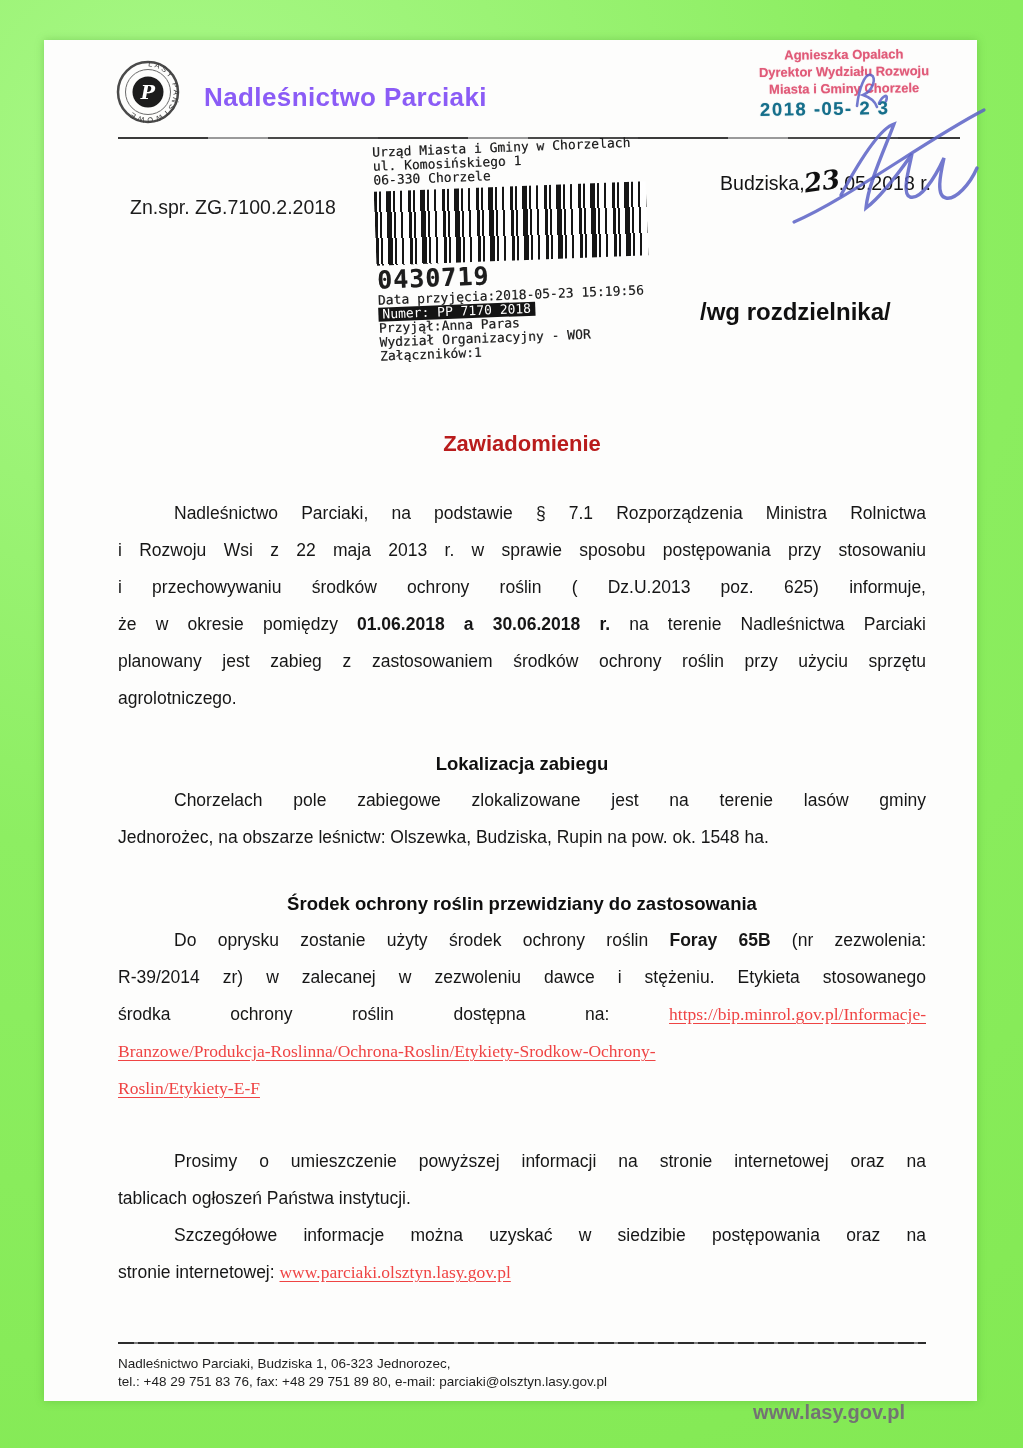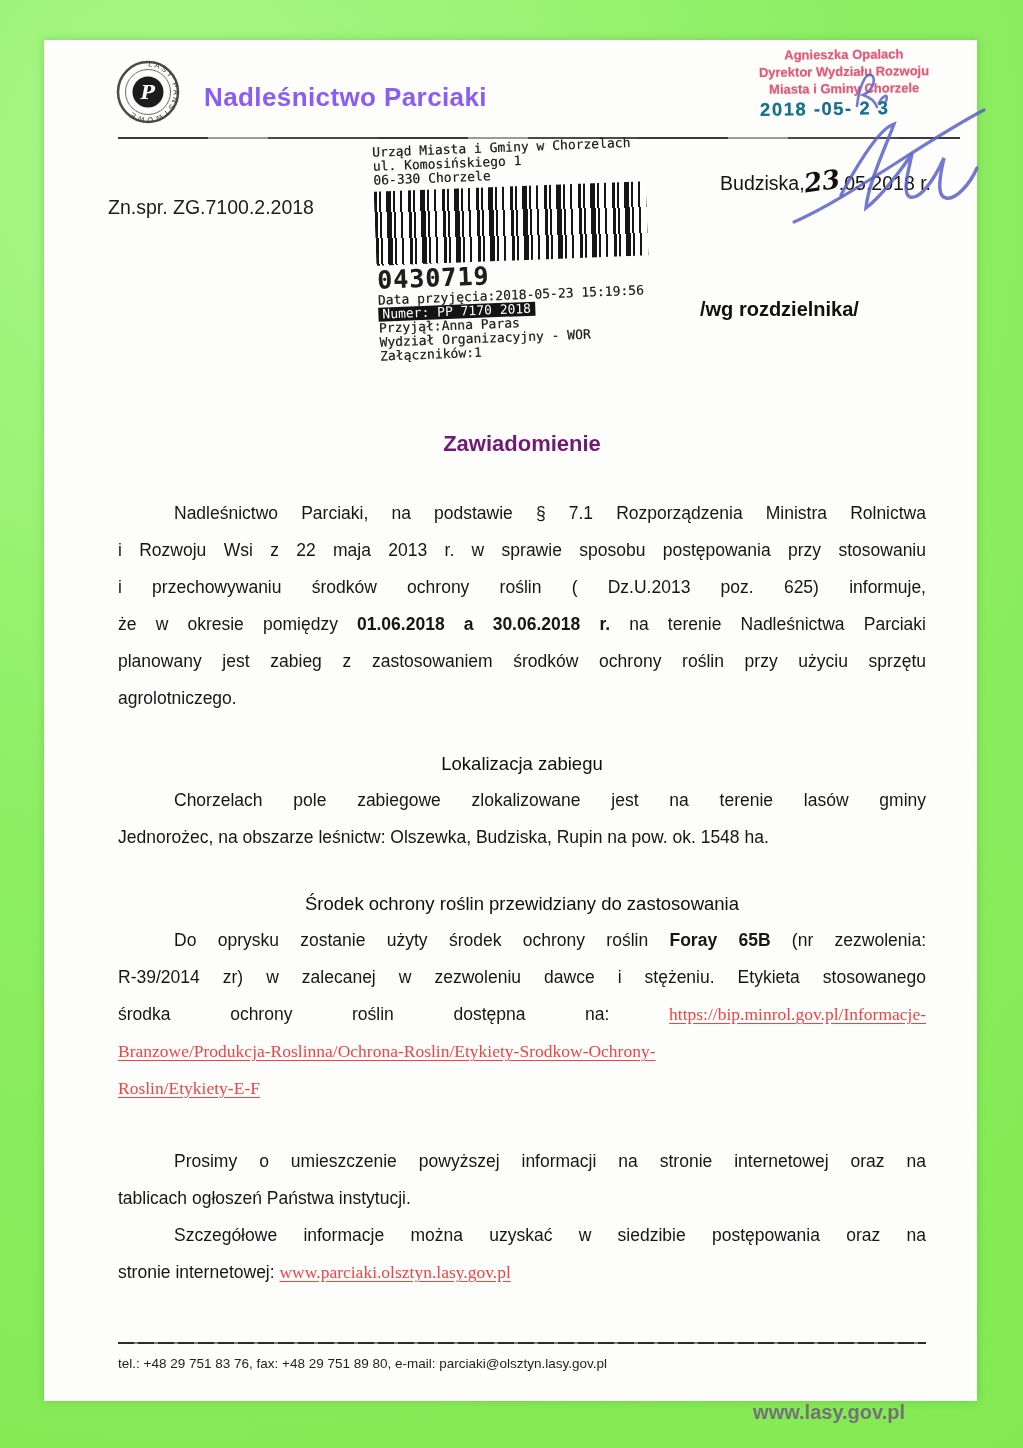--- a/index.html
+++ b/index.html
@@ -10,51 +10,51 @@
   }
   .page{
     position:absolute;left:44px;top:40px;width:933px;height:1361px;
     background:#fdfdfc;box-shadow:0 0 8px rgba(70,150,40,.35);
   }
   
   .logo{position:absolute;left:72px;top:20px;width:64px;height:64px;}
   .org-name{position:absolute;left:160px;top:42px;font-size:26px;font-weight:bold;color:#8b5cf6;letter-spacing:.4px;}
   .header-rule{position:absolute;left:74px;top:97px;width:842px;height:2px;
     background:repeating-linear-gradient(90deg,#3a3a3a 0 90px,#9a9a9a 90px 150px,#4a4a4a 150px 260px);}
-  .case-no{position:absolute;left:64px;top:156px;font-size:19.5px;color:#1c1c1c;}
+  .case-no{position:absolute;left:86px;top:156px;font-size:19.5px;color:#1c1c1c;}
   .dateline{position:absolute;right:46px;top:126px;font-size:19.5px;color:#141414;white-space:nowrap;}
   .hand-day{display:inline-block;font-family:"DejaVu Serif",serif;font-style:italic;font-weight:bold;
     font-size:26px;transform:rotate(-8deg);margin:0 -1px;color:#101010;}
-  .distribution{position:absolute;left:656px;top:258px;font-size:20px;font-weight:bold;color:#101010;}
+  .distribution{position:absolute;left:656px;top:258px;font-size:24px;font-weight:bold;color:#101010;}
   
   .approval{position:absolute;left:698px;top:6px;width:204px;text-align:center;
     font-size:13px;line-height:17px;font-weight:600;color:#e05a78;
     text-shadow:0 0 1px rgba(224,90,120,.55);transform:rotate(-.6deg);}
   .date-stamp{position:absolute;left:716px;top:58px;font-size:18.5px;font-weight:bold;
     color:#166f8b;letter-spacing:1.5px;transform:rotate(-.8deg);text-shadow:0 0 1px rgba(22,111,139,.5);white-space:nowrap;}
   .ru-scribble{position:absolute;left:804px;top:26px;}
   .signature{position:absolute;left:742px;top:58px;z-index:5;}
   
   .intake{position:absolute;left:332px;top:99px;width:350px;transform:rotate(-2.2deg);
     font-family:"DejaVu Sans Mono",monospace;font-size:13px;line-height:14px;color:#1d1d1d;
     text-shadow:.4px 0 0 rgba(25,25,25,.5);}
   .intake .bc{width:272px;height:74px;margin:4px 0 2px 0;
     background:repeating-linear-gradient(90deg,#161616 0 3px,#fff 3px 5px,#161616 5px 7px,#fff 7px 12px,#161616 12px 17px,#fff 17px 19px,#161616 19px 21px,#fff 21px 26px,#161616 26px 28px,#fff 28px 34px);}
   .intake .bc-no{font-size:25px;font-weight:bold;line-height:26px;letter-spacing:1px;}
   .intake .inv{display:inline-block;background:#141414;color:#fff;padding:0 4px;}
   
   .doc{position:absolute;left:74px;top:385px;width:808px;color:#161616;font-size:17.5px;}
-  .doc-title{font-size:22px;font-weight:bold;text-align:center;line-height:37px;color:#701a75;}
+  .doc-title{font-size:22px;font-weight:bold;text-align:center;line-height:37px;color:#b91c1c;}
   .ln{line-height:37px;}
   .j{text-align:justify;text-align-last:justify;}
   .lleft{text-align:center;text-align-last:left;}
   .ind{text-indent:56px;}
   .b{font-weight:bold;margin-top:12px;}
   .lnk{text-decoration:underline;text-underline-offset:3px;color:#ef4444;font-family:Liberation Serif, serif;}
-  .sec-h{font-size:18.5px;font-weight:normal;text-align:center;line-height:37px;color:#0f0f0f;}
+  .sec-h{font-size:18.5px;font-weight:bold;text-align:center;line-height:37px;color:#0f0f0f;}
   .mt-p1{margin-top:33px;}
   .mt-s1{margin-top:28px;}
   .mt-s2{margin-top:29px;}
   .mt-p3{margin-top:36px;}
   
   .footer-rule{position:absolute;left:74px;top:1302px;width:808px;height:2px;
     background:repeating-linear-gradient(90deg,#2c2c2c 0 16px,#808080 16px 20px);}
   .footer-left{position:absolute;left:74px;top:1315px;font-size:13.5px;line-height:18px;color:#1e1e1e;}
   .footer-site{position:absolute;right:72px;top:1317px;font-size:20px;font-weight:bold;color:#737373;margin-top:44px;}
 </style>
@@ -146,17 +146,18 @@
     </div>
 
     <div>
       <div class="ln j ind">Szczegółowe informacje można uzyskać w siedzibie postępowania oraz na</div>
       <div class="ln lleft"><span>stronie internetowej: </span><span class="lnk">www.parciaki.olsztyn.lasy.gov.pl</span></div>
     </div>
   </div>
 
   <div class="footer-rule"></div>
   <div class="footer-left">
+    <div>Nadleśnictwo Parciaki, Budziska 1, 06-323 Jednorozec,</div>
     <div>tel.: +48 29 751 83 76, fax: +48 29 751 89 80, e-mail: parciaki@olsztyn.lasy.gov.pl</div>
   </div>
   <div class="footer-site">www.lasy.gov.pl</div>
 
 </div>
 
 </body></html>

